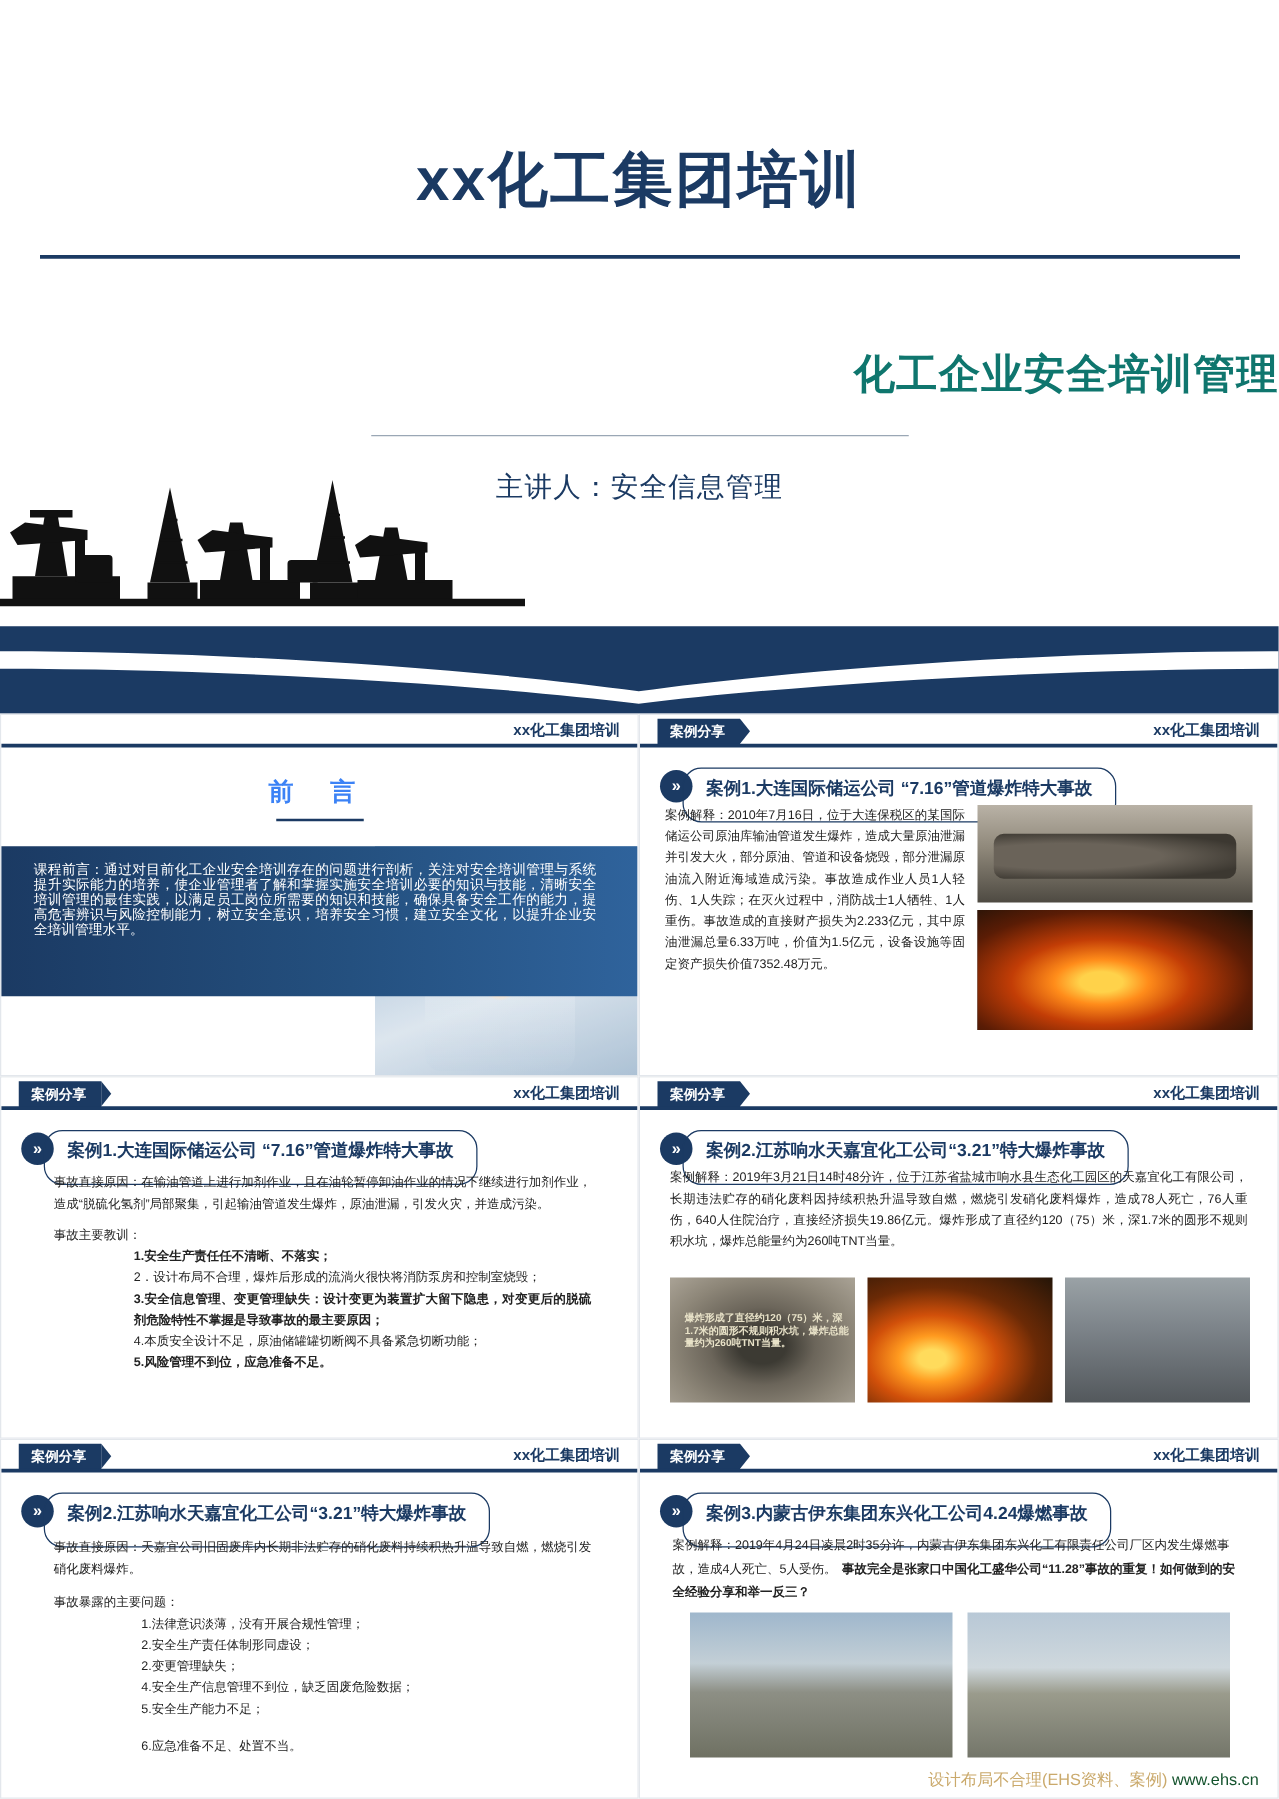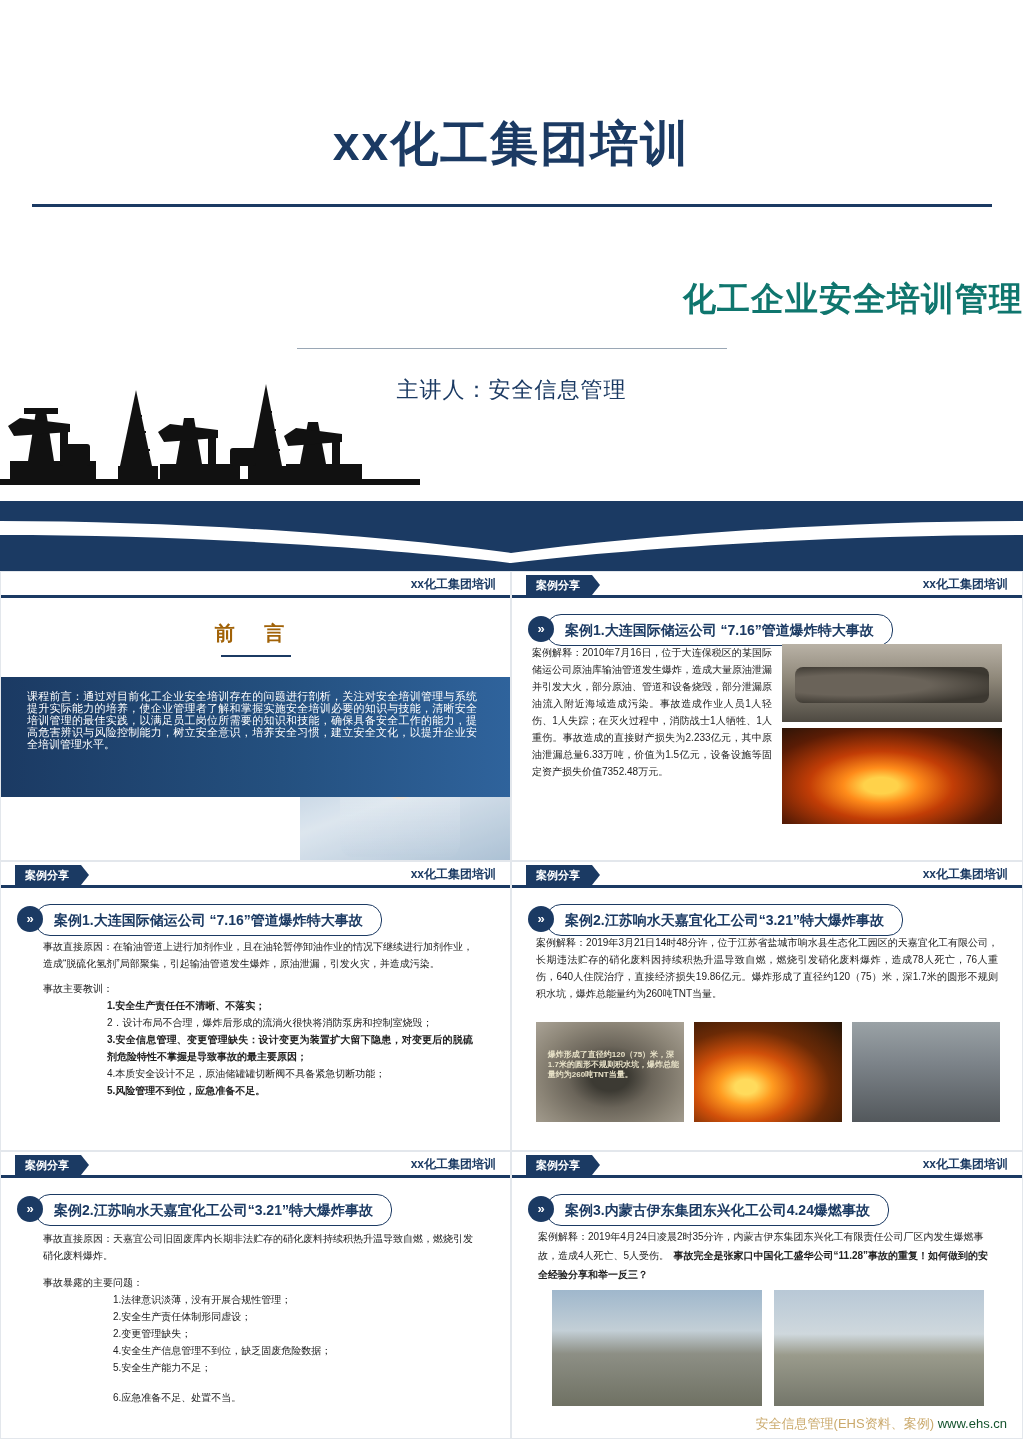--- a/index.html
+++ b/index.html
@@ -116,21 +116,21 @@
   .s-head .hrule {
     position: absolute;
     left: 0; bottom: 0;
     width: 100%; height: 3px;
     background: #1b3a63;
   }
 
   
   .preface-title {
     text-align: center;
-    color: #a16207;
+    color: #3b82f6;
     font-size: 20px;
     font-weight: bold;
     letter-spacing: 12px;
     margin-top: 22px;
   }
   .preface-underline {
     width: 70px; height: 2px; background: #1b3a63;
     margin: 8px auto 0 auto;
   }
   .preface-band {
@@ -179,21 +179,21 @@
     background: #1b3a63;
     color: #fff;
     font-size: 13px;
     line-height: 26px;
     text-align: center;
     font-weight: bold;
   }
   .case-title {
     position: absolute;
     left: 18px; top: 0;
-    height: 32px;
+    height: 44px;
     line-height: 30px;
     padding: 0 18px 0 18px;
     border: 1px solid #1b3a63;
     border-radius: 15px;
     font-size: 14px;
     font-weight: bold;
     color: #1b3a63;
     white-space: nowrap;
   }
   .body-text {
@@ -419,15 +419,15 @@
     <div style="position:absolute; left:26px; top:74px; width:458px;">
       <span class="body-text">案例解释：2019年4月24日凌晨2时35分许，内蒙古伊东集团东兴化工有限责任公司厂区内发生爆燃事故，造成4人死亡、5人受伤。</span>
       <span class="body-text bold">事故完全是张家口中国化工盛华公司“11.28”事故的重复！如何做到的安全经验分享和举一反三？</span>
     </div>
     <div class="ph ph-plant" style="position:absolute; left:40px; top:138px; width:210px; height:116px;"></div>
     <div class="ph ph-plant2" style="position:absolute; left:262px; top:138px; width:210px; height:116px;"></div>
   </div>
 </div>
 
 <div class="watermark">
-  <span class="cn">安全信息管理(EHS资料、案例)</span>
+  <span class="cn">设计布局不合理(EHS资料、案例)</span>
   <span class="blue">www.ehs.cn</span>
 </div>
 
 </body></html>

